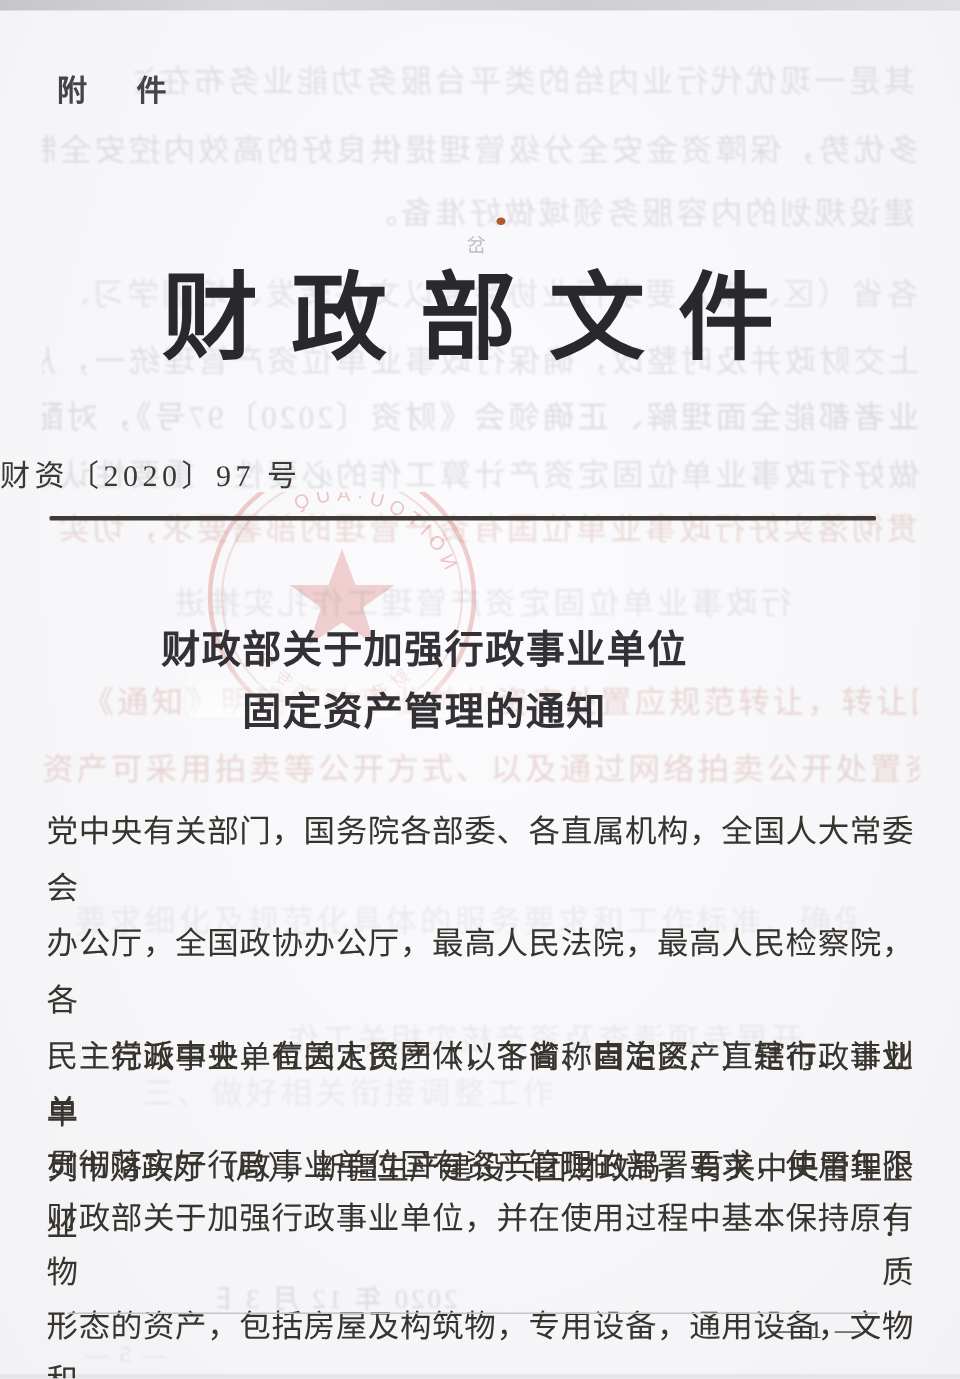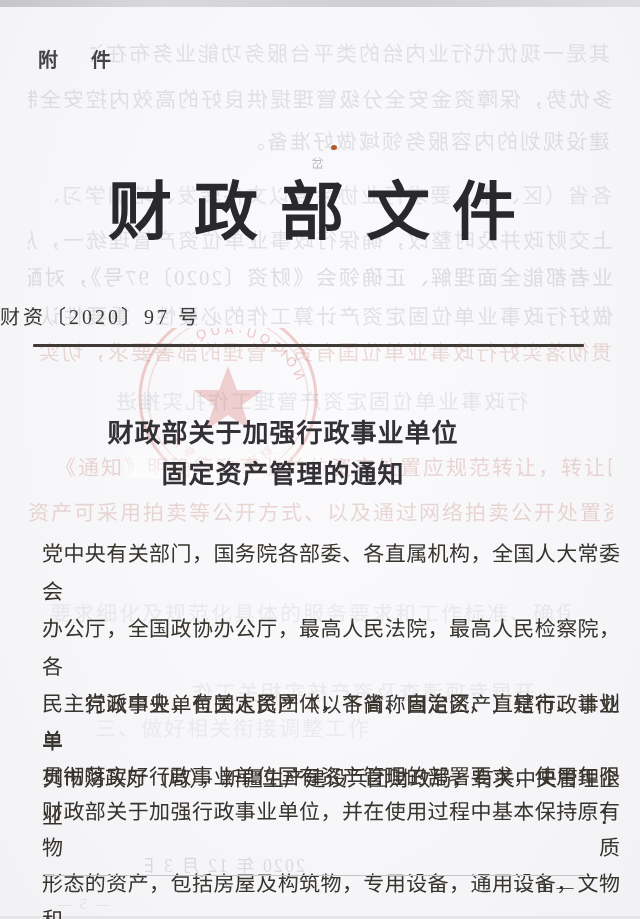--- a/index.html
+++ b/index.html
@@ -33,21 +33,21 @@
     font-size:64px;font-weight:bold;letter-spacing:22px;color:#29282b;
     text-indent:22px;font-family:Liberation Serif, serif;}
   .docnum{position:absolute;left:0;top:301px;width:640px;text-align:left;
     font-size:20px;letter-spacing:3px;color:#3a3734;}
   .rule{position:absolute;left:33px;top:344px;width:551px;height:3px;
     background:#3f3a35;border-radius:1px;}
   .title{position:absolute;left:0;width:566px;text-align:center;
     font-weight:bold;color:#333036;}
   .title-l1{top:412px;font-size:26px;letter-spacing:1px;}
   .title-l2{top:453px;font-size:26px;letter-spacing:1px;}
-  .bodyblock{position:absolute;left:42px;width:578px;color:#37332d;
+  .bodyblock{position:absolute;left:31px;width:578px;color:#37332d;
     font-size:21px;}
   .p1{top:536px;line-height:37.5px;}
   .p2{top:688px;line-height:35.8px;}
   .bodyline{text-align:justify;text-align-last:justify;}
   .footer-line{position:absolute;left:45px;top:875px;width:540px;height:1px;
     background:#c3c3c8;}
   .pagenum{position:absolute;left:505px;top:877px;width:80px;text-align:center;
     font-size:17px;color:#3c3a38;letter-spacing:2px;}
 
   .speck-dot{position:absolute;left:331px;top:145px;width:6px;height:5px;

